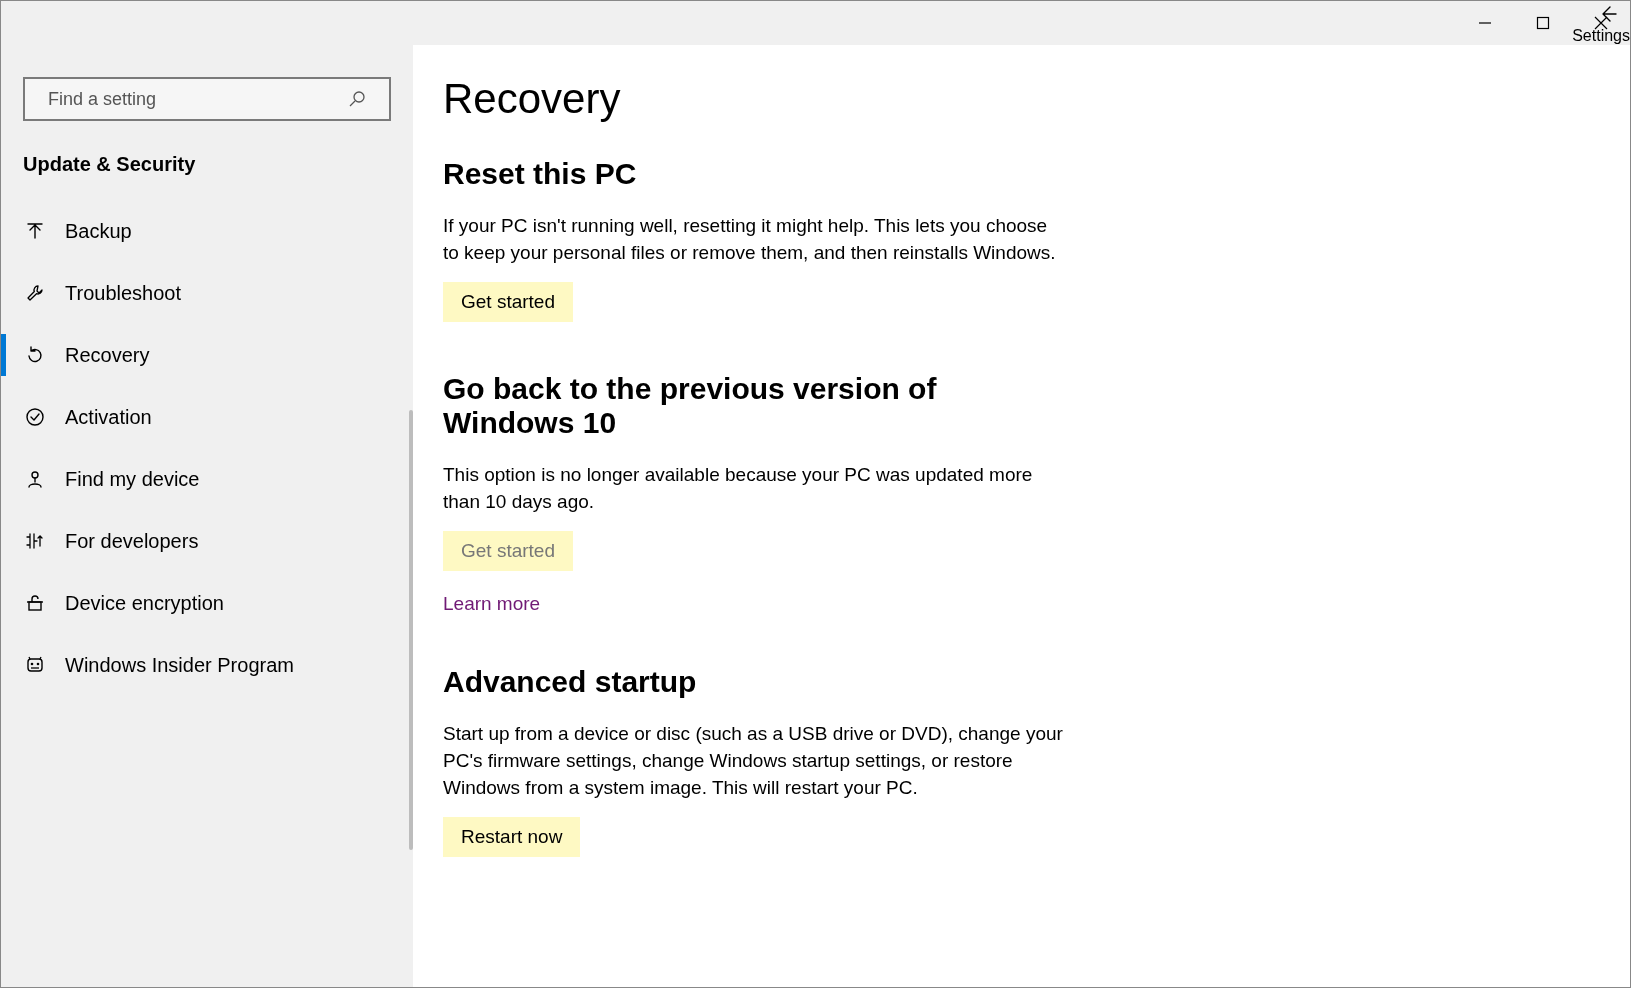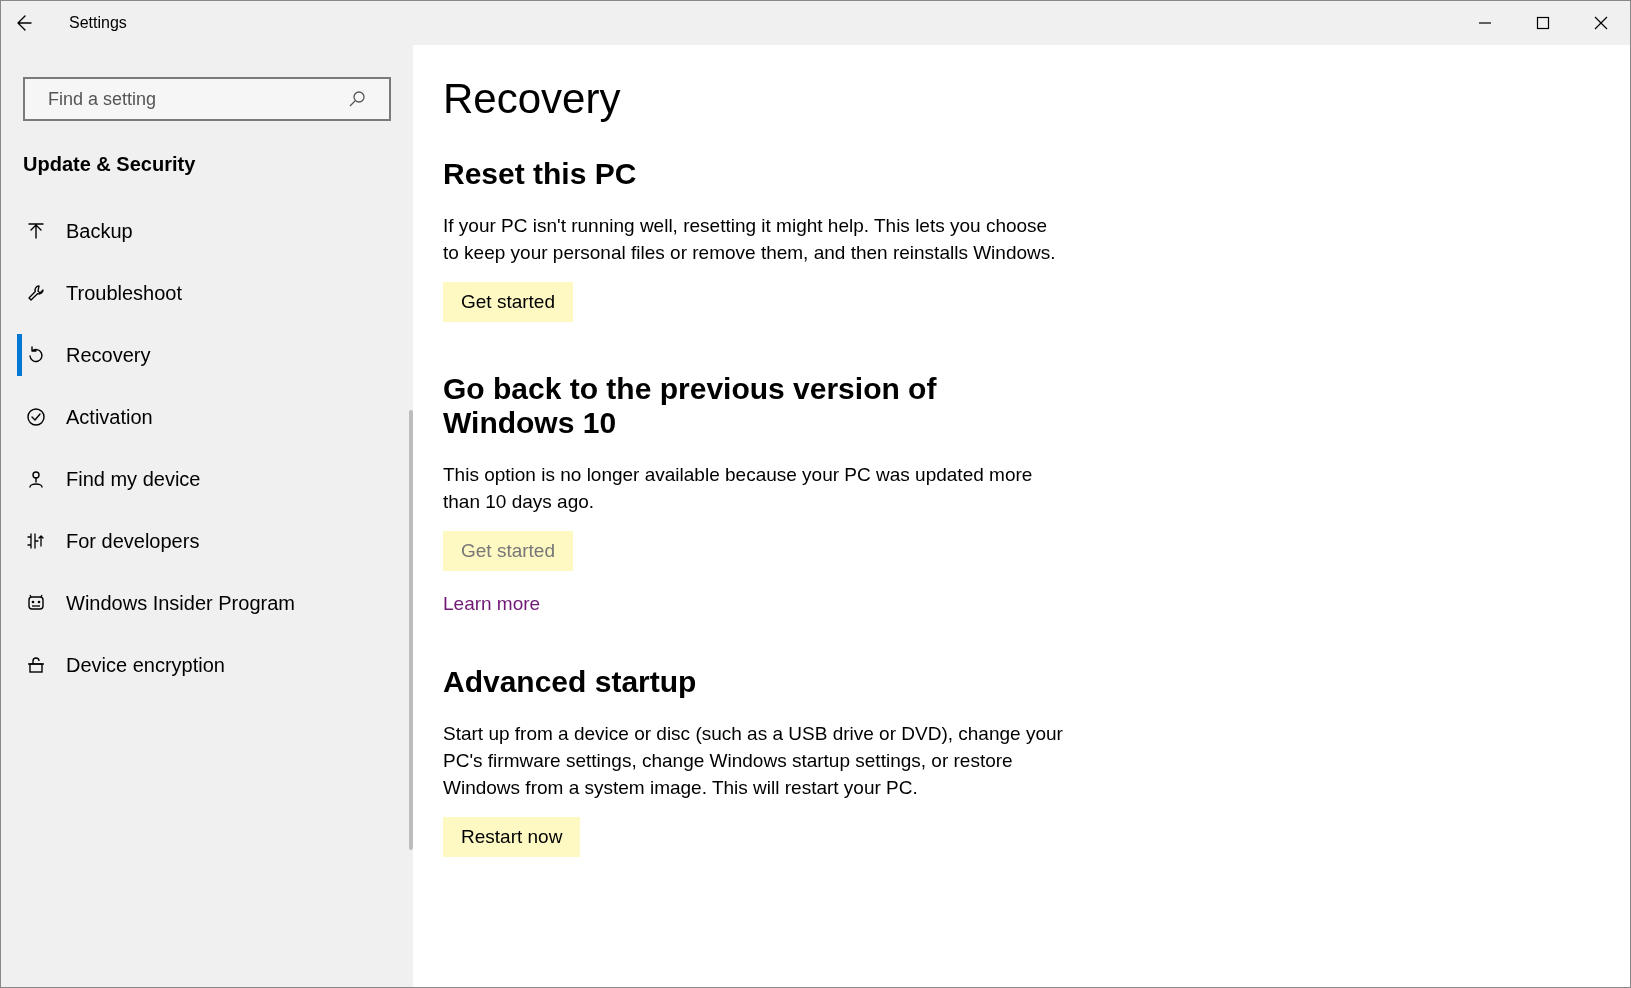--- a/index.html
+++ b/index.html
@@ -8,23 +8,24 @@
     background: #ffffff;
     color: #000000;
     width: 1631px;
     height: 988px;
     overflow: hidden;
     border: 1px solid #888;
   }
   .titlebar {
     height: 44px;
     display: flex;
-    align-items: center;
+    align-items: flex-end;
     background: #f0f0f0;
     position: relative;
+    flex-direction: column;
   }
   .titlebar .back {
     width: 44px;
     height: 44px;
     display: flex;
     align-items: center;
     justify-content: center;
     cursor: pointer;
   }
   .titlebar .title {
@@ -98,24 +99,23 @@
   .category-header {
     padding: 8px 22px 24px 22px;
     font-size: 20px;
     font-weight: 600;
   }
   .nav { position: relative; }
   .nav-item {
     display: flex;
     align-items: center;
     height: 62px;
-    padding: 0 7px;
+    padding: 0 22px;
     cursor: pointer;
     position: relative;
-    margin-left: 16px;
   }
   .nav-item.selected::before {
     content: "";
     position: absolute;
     left: 0;
     top: 10px;
     bottom: 10px;
     width: 5px;
     background: #0078d4;
   }
@@ -274,38 +274,38 @@
         <span class="icon">
           <svg width="22" height="22" viewBox="0 0 22 22">
               <path d="M6 4 V18 M10 4 V18 M6 7 H3 M6 15 H3 M10 11 H13 M16 6 V16 M14 8 L16 6 L18 8" stroke="#000" stroke-width="1.3" fill="none" stroke-linecap="round"></path>
             </svg>
         </span>
         <span class="label">For developers</span>
       </div>
       <div class="nav-item">
         <span class="icon">
           <svg width="22" height="22" viewBox="0 0 22 22">
+              <rect x="5" y="10" width="12" height="8" stroke="#000" stroke-width="1.4" fill="none"></rect>
+              <path d="M8 10 V7 a3 3 0 0 1 6 0" stroke="#000" stroke-width="1.4" fill="none"></path>
+              <line x1="3" y1="10" x2="19" y2="10" stroke="#000" stroke-width="1.4"></line>
+            </svg>
+        </span>
+        <span class="label">Device encryption</span>
+      </div>
+      <div class="nav-item">
+        <span class="icon">
+          <svg width="22" height="22" viewBox="0 0 22 22">
               <rect x="4" y="5" width="14" height="12" rx="3" stroke="#000" stroke-width="1.4" fill="none"></rect>
               <circle cx="8" cy="10" r="1.3" fill="#000"></circle>
               <circle cx="14" cy="10" r="1.3" fill="#000"></circle>
               <path d="M7 14 h8" stroke="#000" stroke-width="1.3"></path>
               <path d="M6 5 l-1 -2 M16 5 l1 -2" stroke="#000" stroke-width="1.3"></path>
             </svg>
         </span>
         <span class="label">Windows Insider Program</span>
-      </div>
-      <div class="nav-item">
-        <span class="icon">
-          <svg width="22" height="22" viewBox="0 0 22 22">
-              <rect x="5" y="10" width="12" height="8" stroke="#000" stroke-width="1.4" fill="none"></rect>
-              <path d="M8 10 V7 a3 3 0 0 1 6 0" stroke="#000" stroke-width="1.4" fill="none"></path>
-              <line x1="3" y1="10" x2="19" y2="10" stroke="#000" stroke-width="1.4"></line>
-            </svg>
-        </span>
-        <span class="label">Device encryption</span>
       </div>
     </nav>
     <div class="sidebar-scroll"></div>
   </aside>
 
   <main class="main">
     <h1 class="page-title">Recovery</h1>
 
     <section class="section">
       <h2>Reset this PC</h2>

